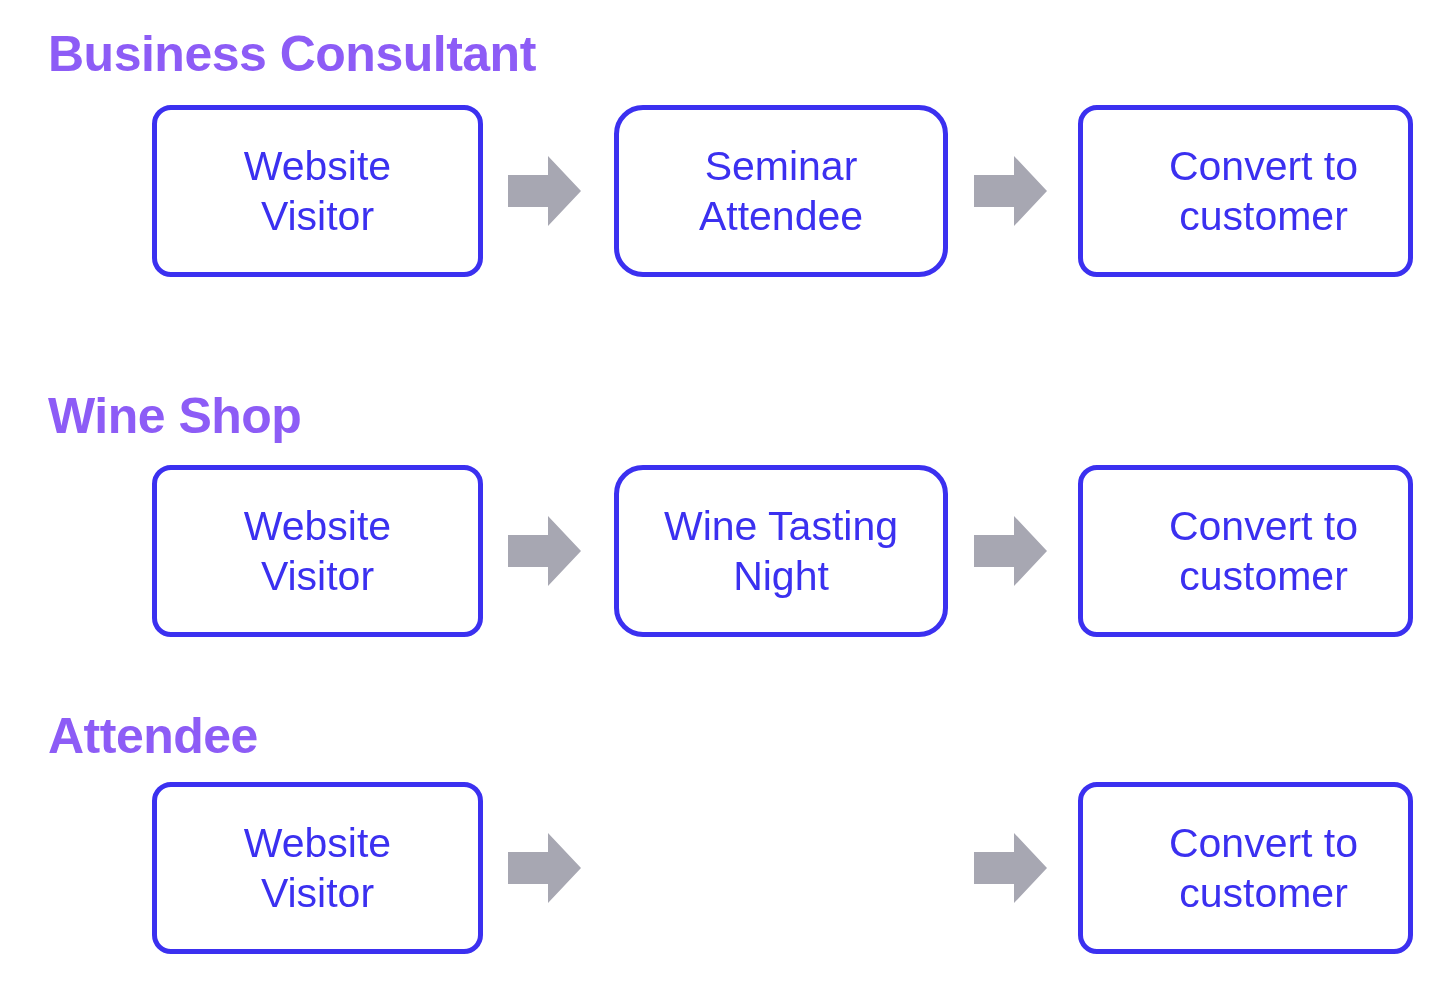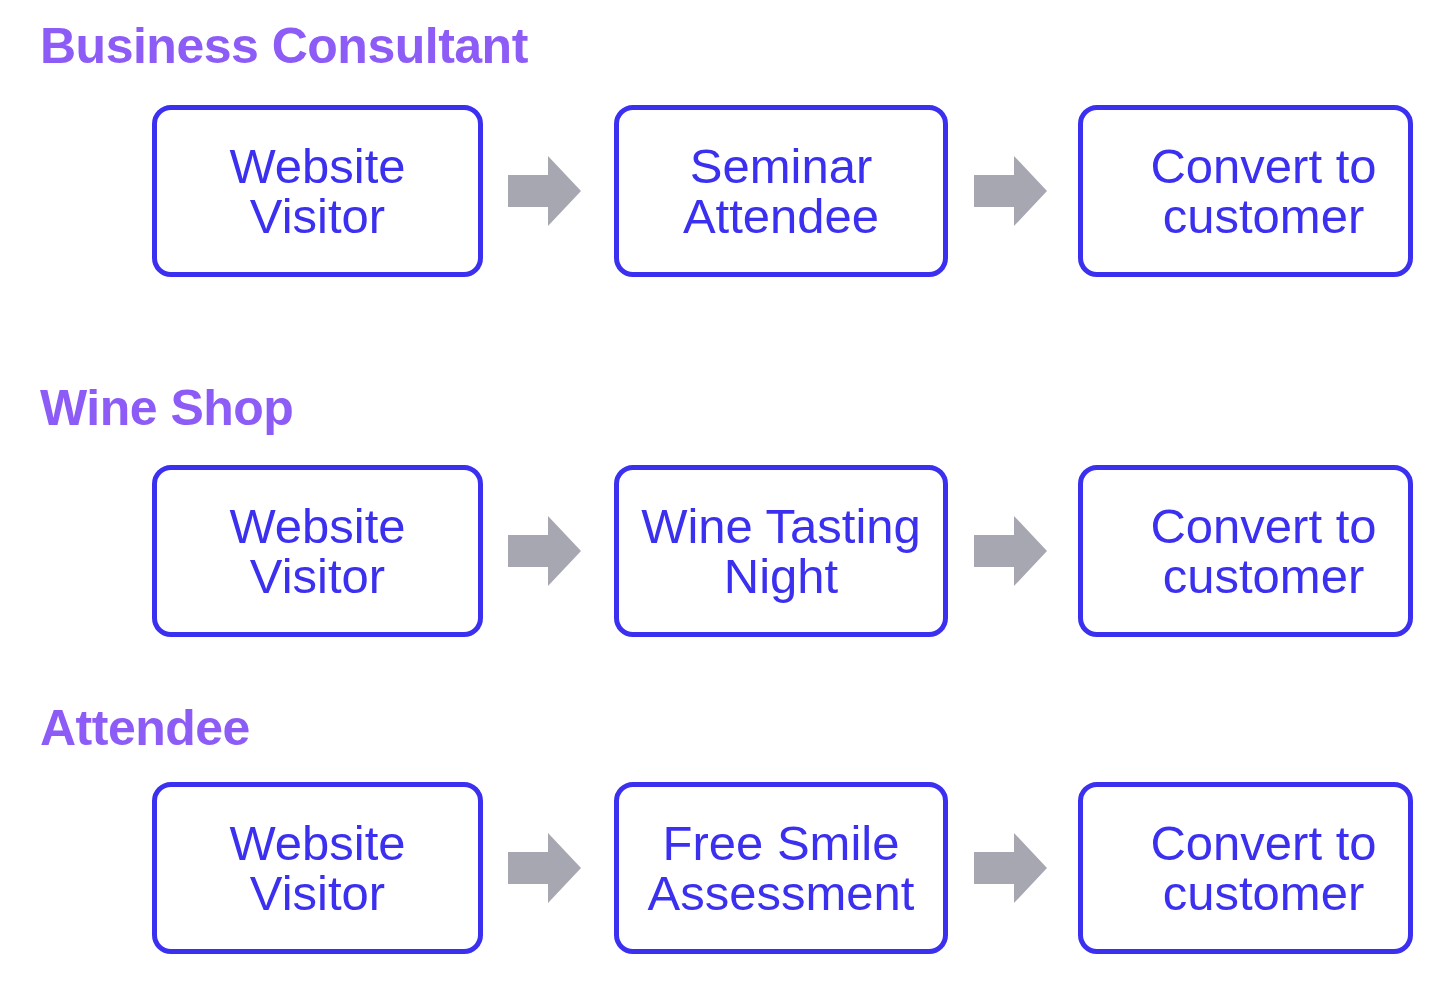--- a/index.html
+++ b/index.html
@@ -37,21 +37,21 @@
   .section-heading {
     position: absolute;
     left: 40px;
     color: #8d5cf6;
     font-family: "Liberation Sans", sans-serif;
     font-weight: bold;
     font-size: 50px;
     line-height: 56px;
     letter-spacing: -0.5px;
     white-space: nowrap;
-    margin: 0;
+    margin: 8px;
   }
   .section-1 .section-heading { top: 18px; }
   .section-2 .section-heading { top: 20px; }
   .section-3 .section-heading { top: 22px; }
 
   
   .flow-row {
     position: absolute;
     left: 0;
     width: 1454px;
@@ -69,28 +69,28 @@
     height: 172px;
     background: #ffffff;
     border: 5px solid #3b30f0;
     border-radius: 19px;
     display: flex;
     align-items: center;
     justify-content: center;
     padding: 4px 10px;
   }
   .step-box.col-1 { left: 152px; width: 331px; }
-  .step-box.col-2 { left: 614px; width: 334px; }
+  .step-box.col-2 { left: 614px; width: 334px; border-radius: 29px; }
   .step-box.col-3 { left: 1078px; width: 335px; padding-left: 46px; }
 
   .step-label {
     color: #3b30f0;
     font-family: "Liberation Sans", sans-serif;
     font-weight: normal;
-    font-size: 49px;
+    font-size: 41px;
     line-height: 50px;
     text-align: center;
     white-space: pre-line;
     letter-spacing: 0px;
   }
 
   
   .flow-arrow {
     position: absolute;
     width: 74px;
@@ -180,24 +180,20 @@
         <span class="step-label">Website
 Visitor</span>
       </div>
 
       <div class="flow-arrow gap-1">
         <svg viewBox="0 0 74 72" xmlns="http://www.w3.org/2000/svg" aria-hidden="true">
           <polygon points="0,20 40,20 40,1 73,36 40,71 40,52 0,52" fill="#a7a7b2"></polygon>
         </svg>
       </div>
 
-      <div class="step-box col-2">
-        <span class="step-label">Free Smile
-Assessment</span>
-      </div>
 
       <div class="flow-arrow gap-2">
         <svg viewBox="0 0 74 72" xmlns="http://www.w3.org/2000/svg" aria-hidden="true">
           <polygon points="0,20 40,20 40,1 73,36 40,71 40,52 0,52" fill="#a7a7b2"></polygon>
         </svg>
       </div>
 
       <div class="step-box col-3">
         <span class="step-label">Convert to
 customer</span>

